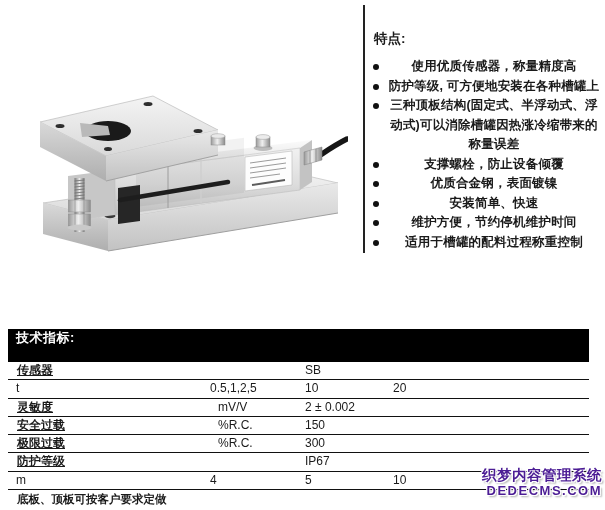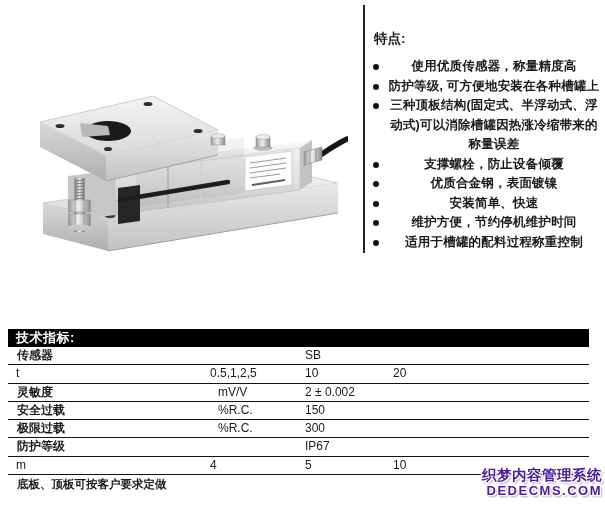--- a/index.html
+++ b/index.html
@@ -15,25 +15,25 @@
   
   .features{position:absolute;left:373px;top:30px;width:228px;}
   .features-title{font-size:13.5px;font-weight:bold;margin:0 0 9px 1px;}
   .features-list{list-style:none;margin:0;padding:0;}
   .feature-item{position:relative;padding-left:14px;font-size:12.5px;line-height:19.5px;
                 font-weight:bold;letter-spacing:.2px;text-align:center;}
   .bullet{position:absolute;left:0;top:7px;width:6px;height:6px;border-radius:50%;background:#111;}
 
   
   .specs{position:absolute;left:8px;top:329px;width:581px;}
-  .specs-header{height:18px;background:#000;color:#fff;font-size:13px;font-weight:bold;
+  .specs-header{height:33px;background:#000;color:#fff;font-size:13px;font-weight:bold;
                 line-height:18px;padding-left:8px;letter-spacing:.5px;}
   .spec-row{display:grid;grid-template-columns:202px 95px 88px 94px auto;
             height:17.3px;line-height:17.3px;font-size:12px;border-bottom:1px solid #111;}
-  .cell-label{padding-left:9px;font-weight:bold;}
+  .cell-label{padding-left:9px;font-weight:bold;text-decoration:underline;}
   .cell-unit{padding-left:8px;}
   .spec-note{margin-top:2px;padding-left:9px;font-size:11.5px;font-weight:bold;font-family:Liberation Serif, serif;}
 
   
   .watermark{position:absolute;right:3px;top:468px;text-align:right;color:#4c1d95;font-weight:bold;
              text-shadow:-1px -1px 0 #fff,1px -1px 0 #fff,-1px 1px 0 #fff,1px 1px 0 #fff,2px 2px 2px rgba(0,0,0,.35);}
   .wm1{font-size:14.5px;line-height:15px;letter-spacing:.5px;}
   .wm2{font-size:13px;line-height:15px;letter-spacing:1.5px;}
 </style>
 </head>

